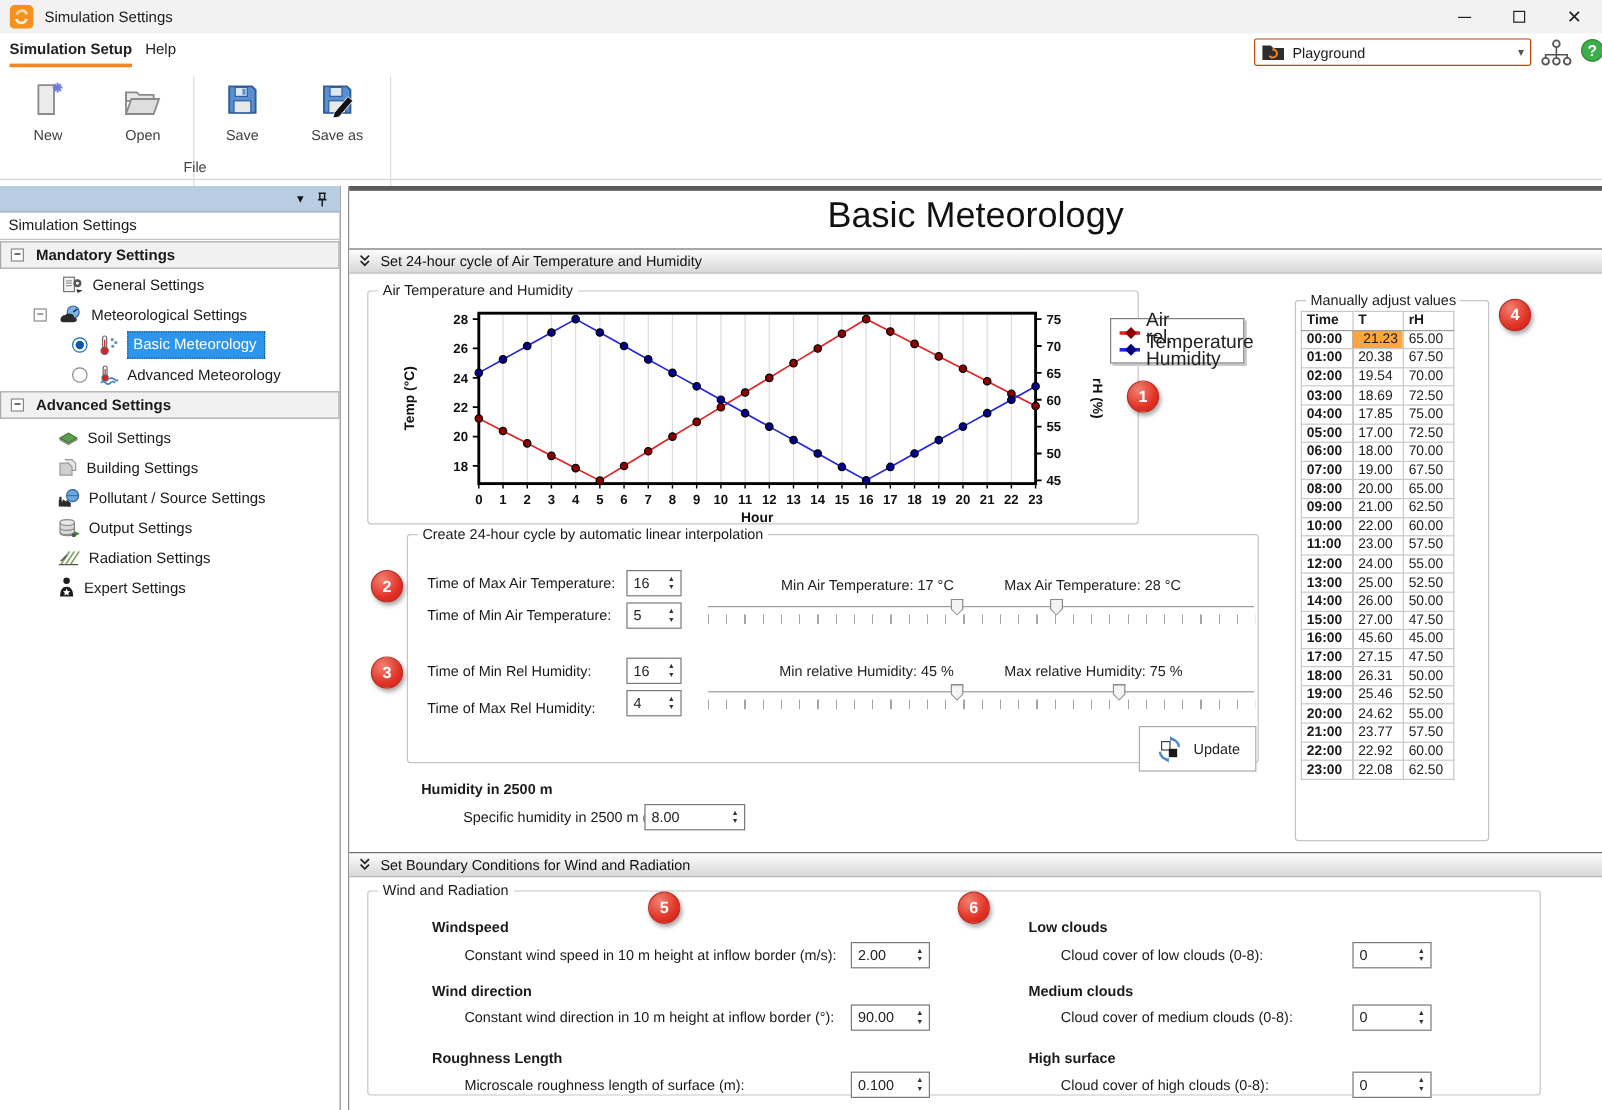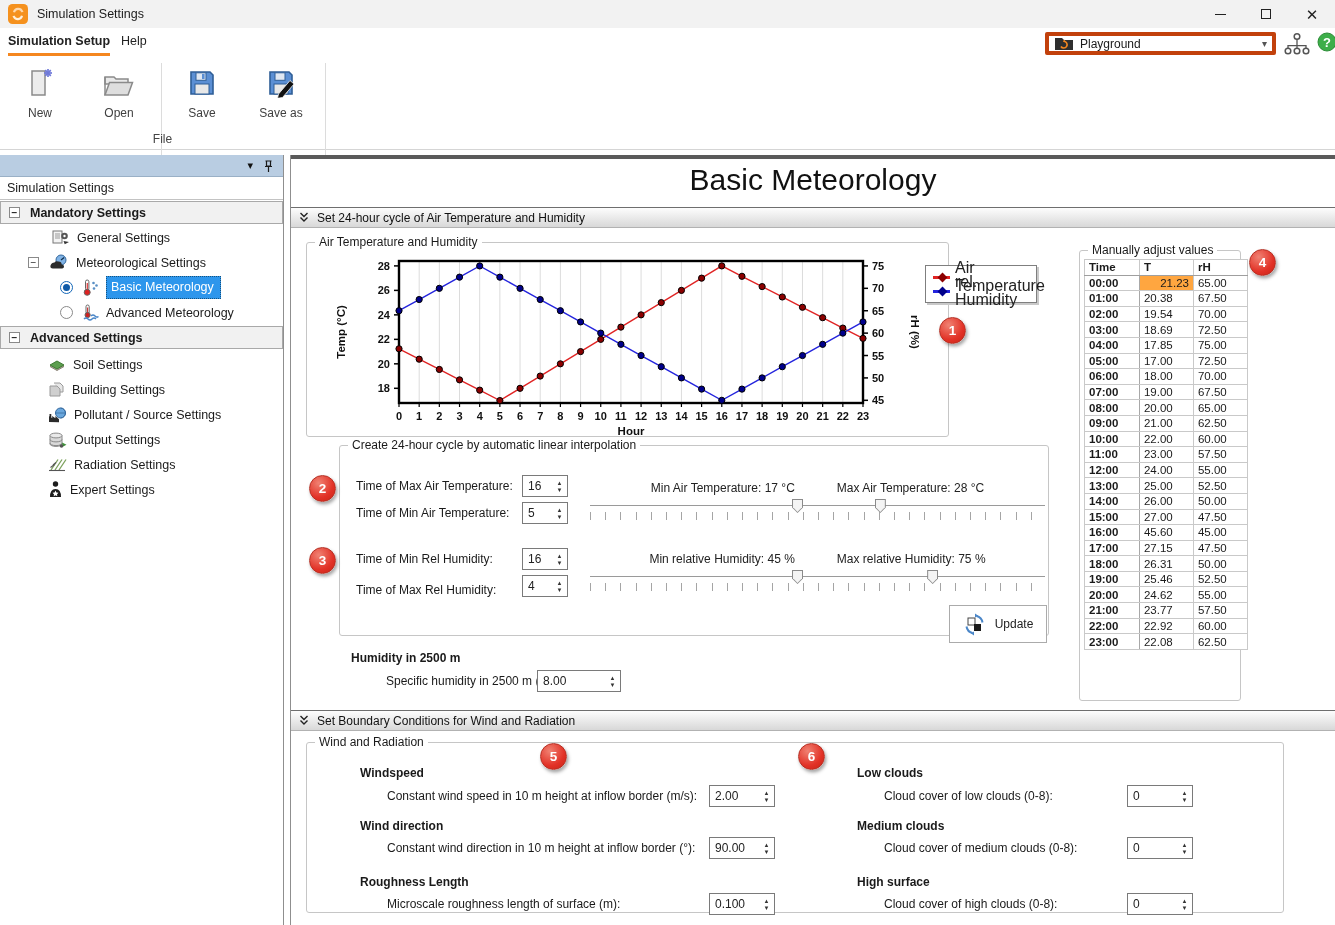--- a/index.html
+++ b/index.html
@@ -14,21 +14,21 @@
   .title-text { margin-left:9px; font-size:12.5px; color:#1b1b1b; }
   .win-btns { position:absolute; right:0; top:0; display:flex; height:28px; }
   .win-btn { width:46px; height:28px; display:flex; align-items:center; justify-content:center; color:#222; }
   .wb-min { width:11px; height:1px; background:#222; }
   .wb-max { width:10px; height:10px; border:1px solid #222; }
   .wb-close { font-size:15px; line-height:1; }
   
   .menubar { position:absolute; left:0; top:28px; width:1335px; height:30px; background:#fff; }
   .menu-item { position:absolute; top:6px; font-size:12.5px; color:#222; padding-bottom:5px; }
   .menu-item.active { font-weight:bold; border-bottom:3px solid #f5871f; }
-  .proj-select { position:absolute; left:1045px; top:4px; width:231px; height:23px; border:4px solid #c2410c; border-radius:2px; background:#fff; display:flex; align-items:center; padding:0 5px; }
+  .proj-select { position:absolute; left:1045px; top:4px; width:231px; height:23px; border:1px solid #c2410c; border-radius:2px; background:#fff; display:flex; align-items:center; padding:0 5px; }
   .proj-select .lbl { margin-left:6px; flex:1; }
   .proj-select .chev { color:#555; font-size:10px; }
   .mini-icon { position:absolute; top:4px; }
   
   .ribbon { position:absolute; left:0; top:58px; width:1335px; height:92px; background:#fff; border-bottom:1px solid #d5d5d5; }
   .tool-btn { position:absolute; top:6px; width:74px; text-align:center; color:#404040; }
   .tool-btn .ticon { height:34px; display:flex; align-items:flex-end; justify-content:center; }
   .tool-btn .tlabel { margin-top:8px; font-size:12px; }
   .rib-sep { position:absolute; top:5px; width:1px; height:120px; background:#dcdcdc; }
   .rib-group-label { position:absolute; top:74px; left:0; width:325px; text-align:center; color:#444; }
@@ -71,21 +71,21 @@
   .badge { position:absolute; width:27px; height:27px; border-radius:50%; border:1px solid #b43024;
     background:radial-gradient(circle at 35% 28%, #f08273, #e23227 60%, #c82214);
     color:#fff; font-weight:bold; font-size:13.5px; display:flex; align-items:center; justify-content:center;
     box-shadow:1.5px 2.5px 3.5px rgba(0,0,0,.35); }
   
   .legend-box { position:absolute; background:#fff; border:1px solid #7f7f7f; box-shadow:2px 2px 0 #c9c9c9; padding:4px 7px; }
   .legend-row { display:flex; align-items:center; gap:5px; height:14px; font-size:16px; color:#222; }
   .lg-marker { width:17px; height:3px; position:relative; flex:none; }
   .lg-marker .lg-dot { position:absolute; left:6px; top:-2px; width:7px; height:7px; transform:rotate(45deg); }
   
-  .met-table { border-collapse:collapse; width:164px; font-size:11.5px; margin:2px 0 0 4px; }
+  .met-table { border-collapse:collapse; width:128px; font-size:11.5px; margin:2px 0 0 4px; }
   .met-table th, .met-table td { border:1px solid #c9c9c9; padding:1px 4px; height:15.6px; background:#fff; }
   .met-table th { font-weight:bold; text-align:left; border-bottom:1px solid #9f9f9f; }
   .met-table td.c-time { font-weight:bold; border-right:1px solid #a8a8a8; }
   
   .chart-svg text { font-family:"Liberation Sans",sans-serif; }
   .chart-svg .tick { font-size:11px; font-weight:bold; fill:#111; }
   .chart-svg .axis-label { font-size:11.5px; font-weight:bold; fill:#111; }
 </style>
 </head>
 <body>

